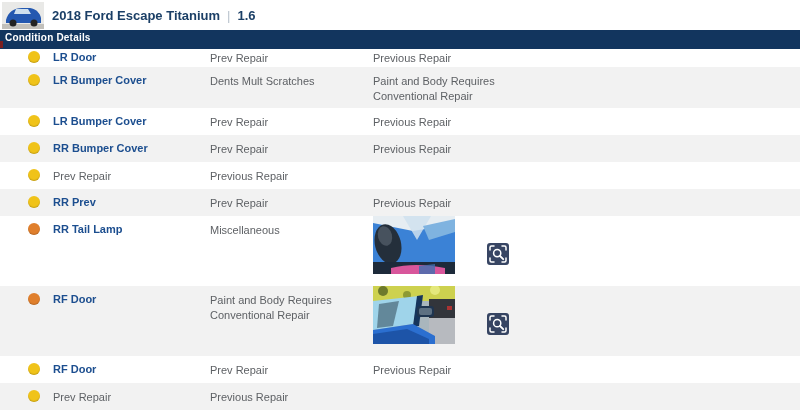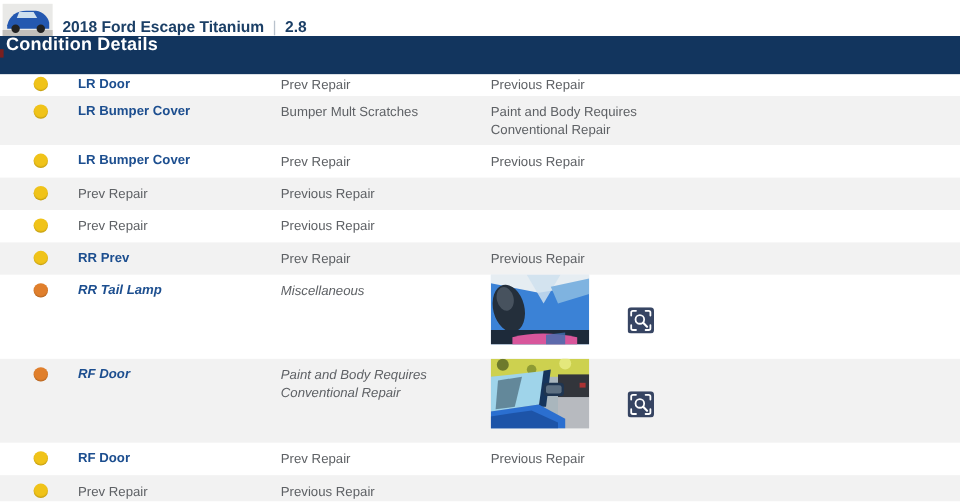--- a/index.html
+++ b/index.html
@@ -1,38 +1,38 @@
 <!DOCTYPE html>
 <html><head>
 <meta charset="utf-8">
 <style>
   html,body{margin:0;padding:0;background:#fff;}
   .app{position:relative;width:800px;height:418px;background:#fff;overflow:hidden;
        font-family:"Liberation Sans","DejaVu Sans",sans-serif;}
 
   
-  .veh-header{height:30px;display:flex;align-items:flex-end;padding-left:2px;}
+  .veh-header{height:30px;display:flex;align-items:center;padding-left:2px;}
   .car-thumb{width:42px;height:27px;flex:0 0 auto;cursor:pointer;}
   .car-thumb svg{display:block;}
   .veh-title{margin-left:8px;font-size:13px;font-weight:bold;color:#1b3f66;display:flex;align-items:center;}
   .veh-title .sep{color:#b9c2cc;font-weight:400;margin:0 7px;font-size:13px;}
 
   
-  .section-bar{height:32px;line-height:15px;background:#12355e;color:#ffffff;
-               font-size:15px;font-weight:bold;padding-left:5px;letter-spacing:.2px;}
+  .section-bar{height:19px;line-height:15px;background:#12355e;color:#ffffff;
+               font-size:10px;font-weight:bold;padding-left:5px;letter-spacing:.2px;}
 
   .left-red-mark{position:absolute;left:0;top:41px;width:3px;height:7px;background:#7a1f1f;}
 
   
   .cond-table{width:100%;}
   .row{display:grid;grid-template-columns:53px 157px 163px 145px 1fr;
-       align-items:start;min-height:27px;background:#ffffff;cursor:pointer;gap:12px;}
+       align-items:start;min-height:27px;background:#ffffff;cursor:pointer;}
   .row.alt{background:#f2f2f2;}
   .row.first{min-height:18px;}
-  .row.has-photo{min-height:70px;font-style:italic;}
+  .row.has-photo{min-height:70px;}
   .row.tall{min-height:41px;}
 
   .dot{display:block;width:12px;height:12px;border-radius:50%;margin:7px 0 0 28px;
        box-shadow:inset 0 -1px 1px rgba(0,0,0,.18);}
   .row.first .dot{margin-top:2px;}
   .part{padding-top:7px;font-size:11px;font-weight:bold;color:#1c4e8f;}
   .row.first .part{padding-top:2px;}
   .damage,.action{padding-top:7px;font-size:11px;color:#5e6165;line-height:15px;}
   .row.first .damage,.row.first .action{padding-top:2px;}
   .action{max-width:145px;padding-right:18px;box-sizing:border-box;}
@@ -59,21 +59,21 @@
         <rect y="22" width="42" height="5" fill="#c2c0bb"></rect>
         <path d="M4,18 C6,10 12,6 20,6 L28,6 C34,7 38,11 39,16 L39,21 L4,21 Z" fill="#2458b0"></path>
         <path d="M14,7 L26,7 L29,12 L12,12 Z" fill="#cfe0ee"></path>
         <circle cx="11" cy="21" r="3.5" fill="#222"></circle>
         <circle cx="32" cy="21" r="3.5" fill="#222"></circle>
       </svg>
     </span>
     <span class="veh-title">
       <span>2018 Ford Escape Titanium</span>
       <span class="sep">|</span>
-      <span>2.8</span>
+      <span>1.6</span>
     </span>
   </header>
 
   <div class="section-bar">
     <span>Condition Details</span>
   </div>
 
   <div class="left-red-mark"></div>
 
   <div class="cond-table">
@@ -84,37 +84,38 @@
     <span class="part">LR Door</span>
     <span class="damage">Prev Repair</span>
     <span class="action">Previous Repair</span>
     <span class="photo-slot"></span>
   </div>
       <div class="row alt tall">
     <span>
           <span class="dot" style="background: rgb(240, 195, 25);"></span>
         </span>
     <span class="part">LR Bumper Cover</span>
-    <span class="damage">Bumper Mult Scratches</span>
+    <span class="damage">Dents Mult Scratches</span>
     <span class="action">Paint and Body Requires Conventional Repair</span>
     <span class="photo-slot"></span>
   </div>
       <div class="row">
     <span>
           <span class="dot" style="background: rgb(240, 195, 25);"></span>
         </span>
     <span class="part">LR Bumper Cover</span>
     <span class="damage">Prev Repair</span>
     <span class="action">Previous Repair</span>
     <span class="photo-slot"></span>
   </div>
       <div class="row alt">
     <span>
           <span class="dot" style="background: rgb(240, 195, 25);"></span>
         </span>
+    <span class="part">RR Bumper Cover</span>
     <span class="damage">Prev Repair</span>
     <span class="action">Previous Repair</span>
     <span class="photo-slot"></span>
   </div>
       <div class="row">
     <span>
           <span class="dot" style="background: rgb(240, 195, 25);"></span>
         </span>
     <span class="damage">Prev Repair</span>
     <span class="action">Previous Repair</span>

